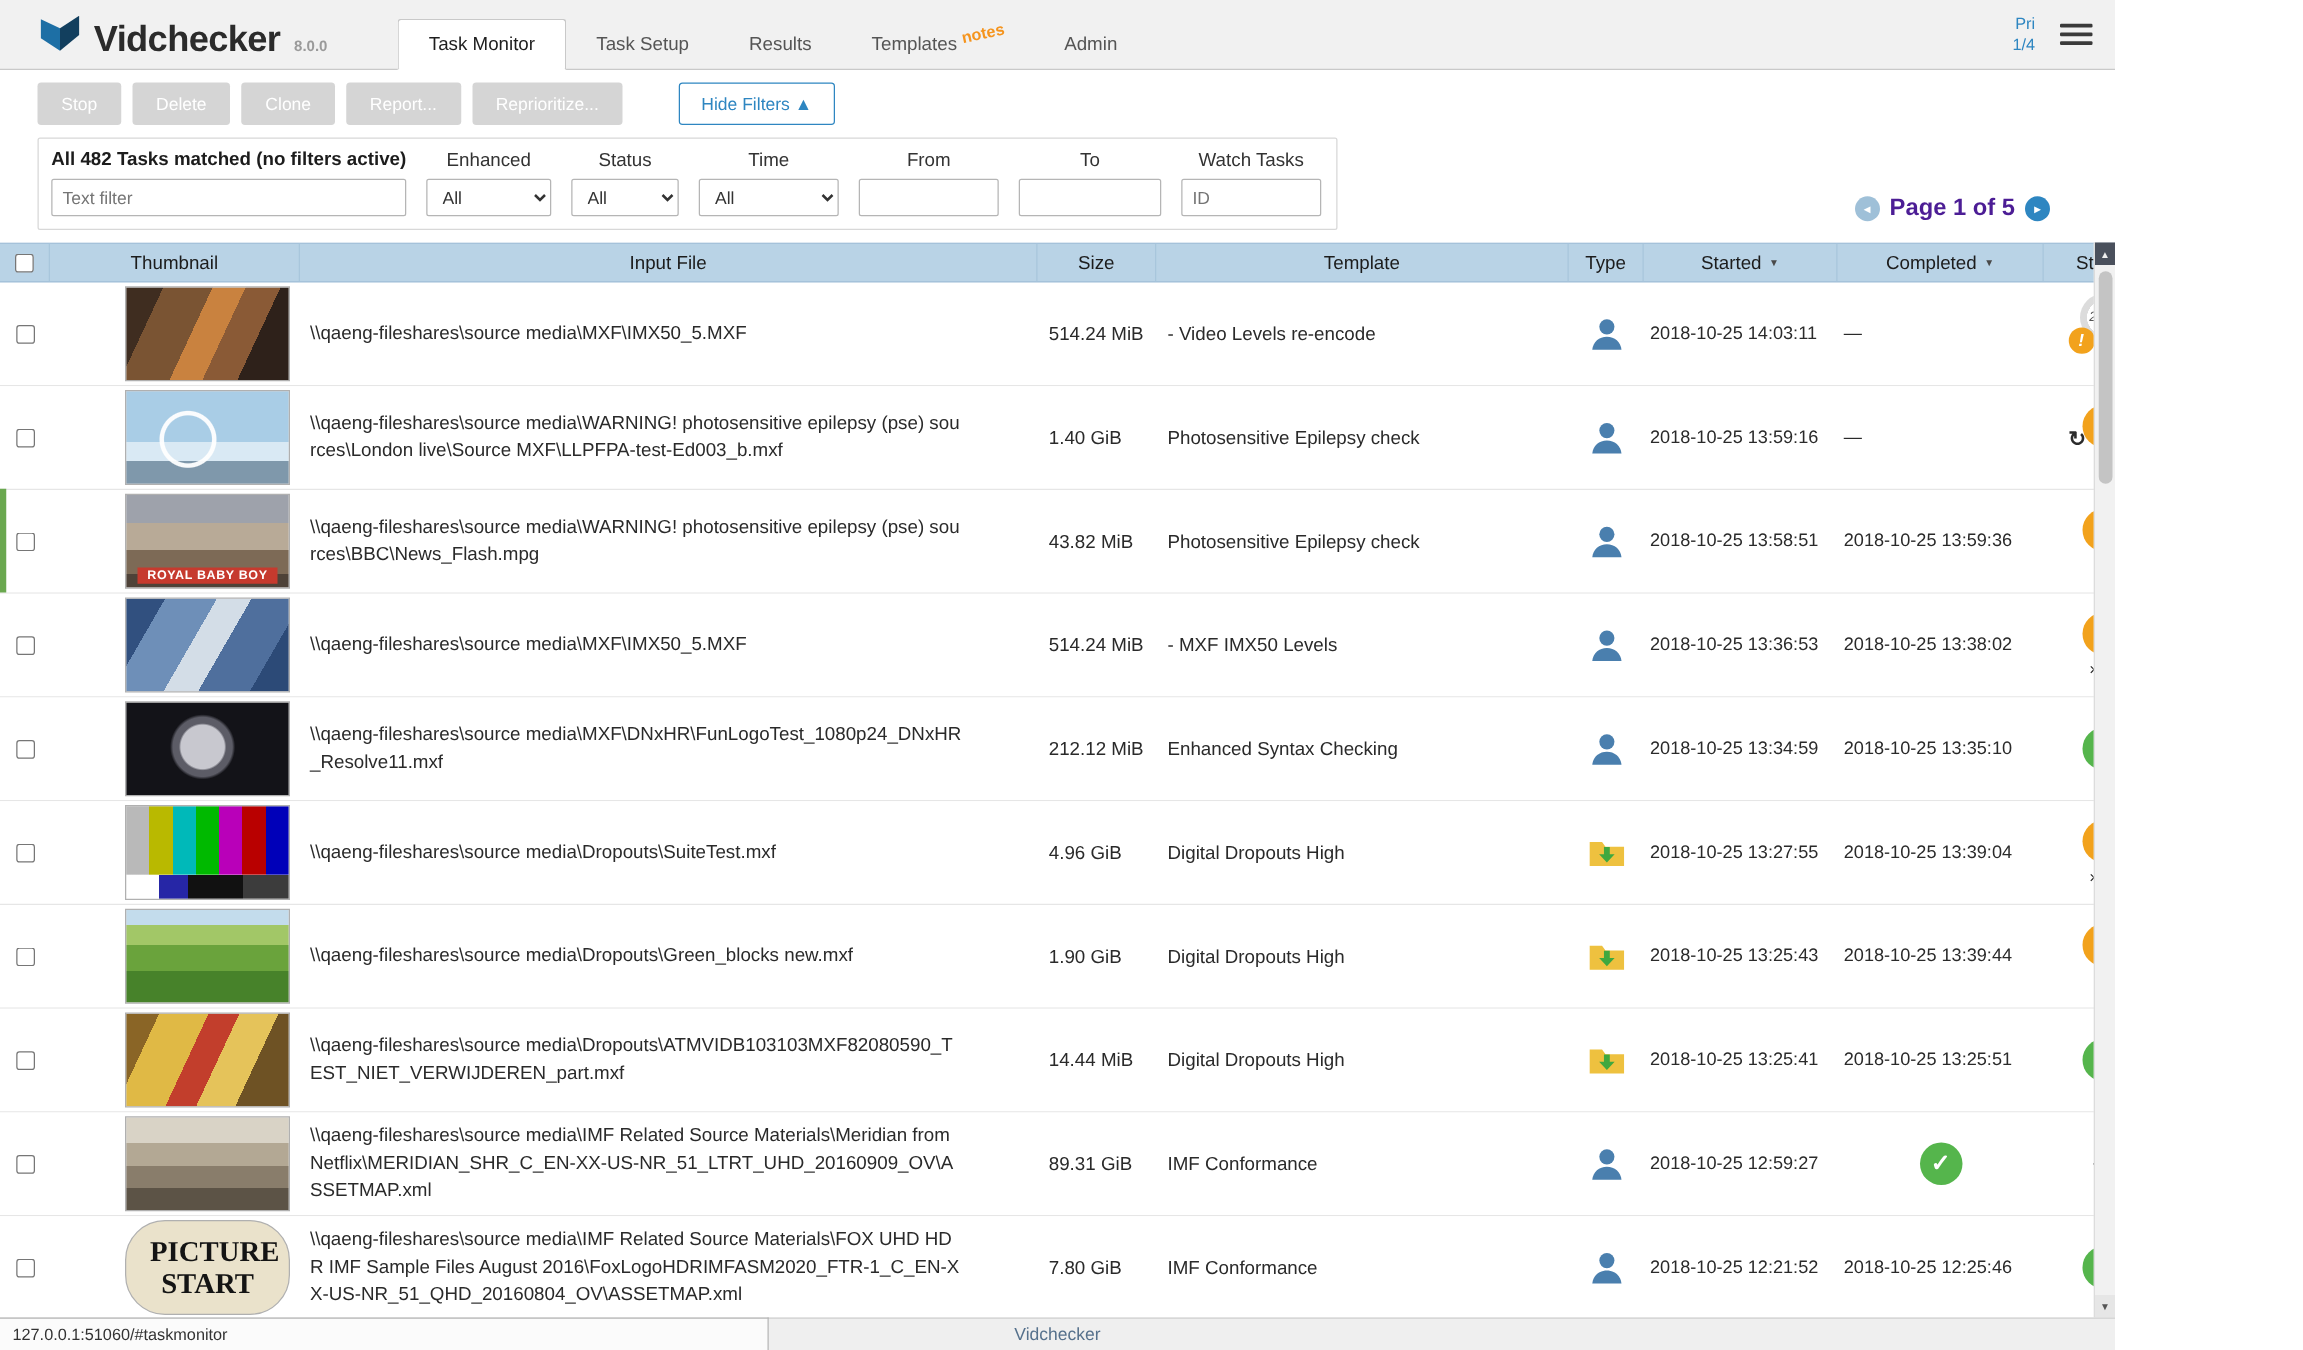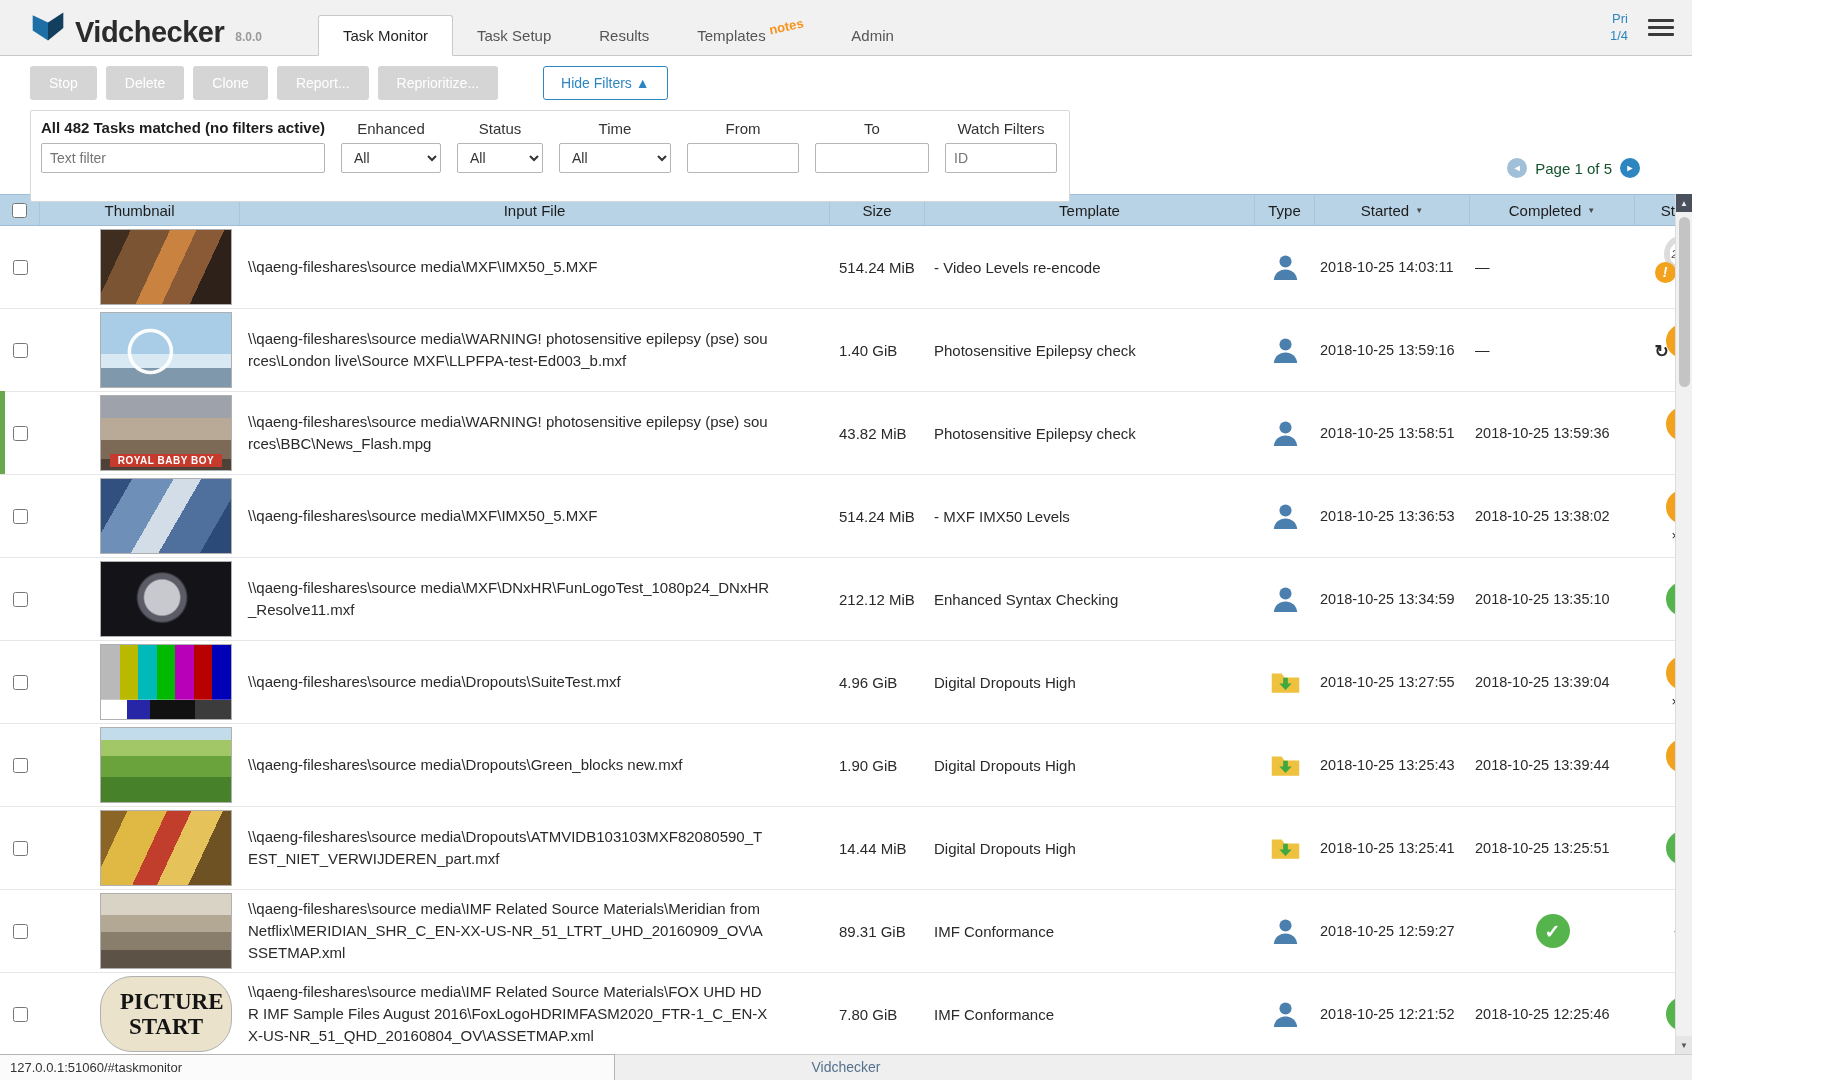--- a/index.html
+++ b/index.html
@@ -23,30 +23,30 @@
   .hamburger { display:flex; flex-direction:column; gap:4px; width:26px; cursor:pointer; }
   .hamburger div { height:3px; background:#3a3a3a; border-radius:1px; }
 
   
   .toolbar { height:54px; display:flex; align-items:center; padding:0 30px; gap:9px; background:#fff; }
   .tbtn { background:#d5d5d5; border:none; color:#fff; font-size:14px; padding:9px 19px; border-radius:3px; font-family:inherit; cursor:default; }
   .hide-filters { margin-left:36px; background:#fff; border:1px solid #2e86c1; color:#2e86c1; font-size:14px; padding:8px 17px; border-radius:3px; font-family:inherit; cursor:pointer; }
 
   
   .filter-section { position:relative; height:84px; padding:0 30px; background:#fff; }
-  .filter-box { display:inline-flex; align-items:flex-end; gap:16px; border:1px solid #d8d8d8; border-radius:2px; padding:8px 12px 28px 10px; background:#fff; }
+  .filter-box { display:inline-flex; align-items:flex-end; gap:16px; border:1px solid #d8d8d8; border-radius:2px; padding:8px 12px 10px 10px; background:#fff; }
   .fcol { display:flex; flex-direction:column; align-items:center; }
   .filter-summary { font-size:15px; font-weight:bold; color:#1c1c1c; margin-bottom:7px; align-self:flex-start; }
   .fcol label { font-size:15px; color:#333; margin-bottom:6px; }
   .finput, .fselect { height:30px; border:1px solid #b5b5b5; border-radius:2px; font-size:14px; font-family:inherit; padding:0 8px; color:#333; background:#fff; }
   .text-filter { width:284px; }
   .sel-activity { width:100px; } .sel-status { width:86px; } .sel-time { width:112px; }
   .inp-from { width:112px; } .inp-to { width:114px; } .inp-watch { width:112px; }
   .pagination { position:absolute; right:52px; bottom:16px; display:flex; align-items:center; gap:8px; }
-  .pg-label { color:#14532d; font-size:15px; }
+  .pg-label { color:#4c1d95; font-size:19px;font-weight:bold; }
   .pg-btn { width:20px; height:20px; border-radius:50%; display:flex; align-items:center; justify-content:center; color:#fff; font-size:9px; cursor:pointer; }
   .pg-prev { background:#9fc0d8; } .pg-next { background:#2e86c1; }
 
   
   :root { --cols: 40px 200px 590px 95px 330px 60px 155px 165px 95px 95px; }
   .table-wrap { width:1825px; }
   .thead { display:grid; grid-template-columns:var(--cols); background:#b9d3e6; border-top:1px solid #9fbdd6; border-bottom:1px solid #9fbdd6; height:32px; }
   .hcell { display:flex; align-items:center; justify-content:center; font-size:15px; color:#1c1c1c; border-right:1px solid #a8c6dc; overflow:hidden; white-space:nowrap; }
   .hcell:last-child { border-right:none; }
   .sort { font-size:8px; color:#4a4a4a; margin-left:6px; }
@@ -189,21 +189,21 @@
       </div>
       <div class="fcol">
         <label>From</label>
         <input class="finput inp-from" style="">
       </div>
       <div class="fcol">
         <label>To</label>
         <input class="finput inp-to" style="">
       </div>
       <div class="fcol">
-        <label>Watch Filters</label>
+        <label>Watch Tasks</label>
         <input class="finput inp-watch" placeholder="ID" style="">
       </div>
     </div>
     <div class="pagination">
       <div class="pg-btn pg-prev">
           <span>◄</span>
         </div>
       <span class="pg-label">Page 1 of 5</span>
       <div class="pg-btn pg-next">
           <span>►</span>

